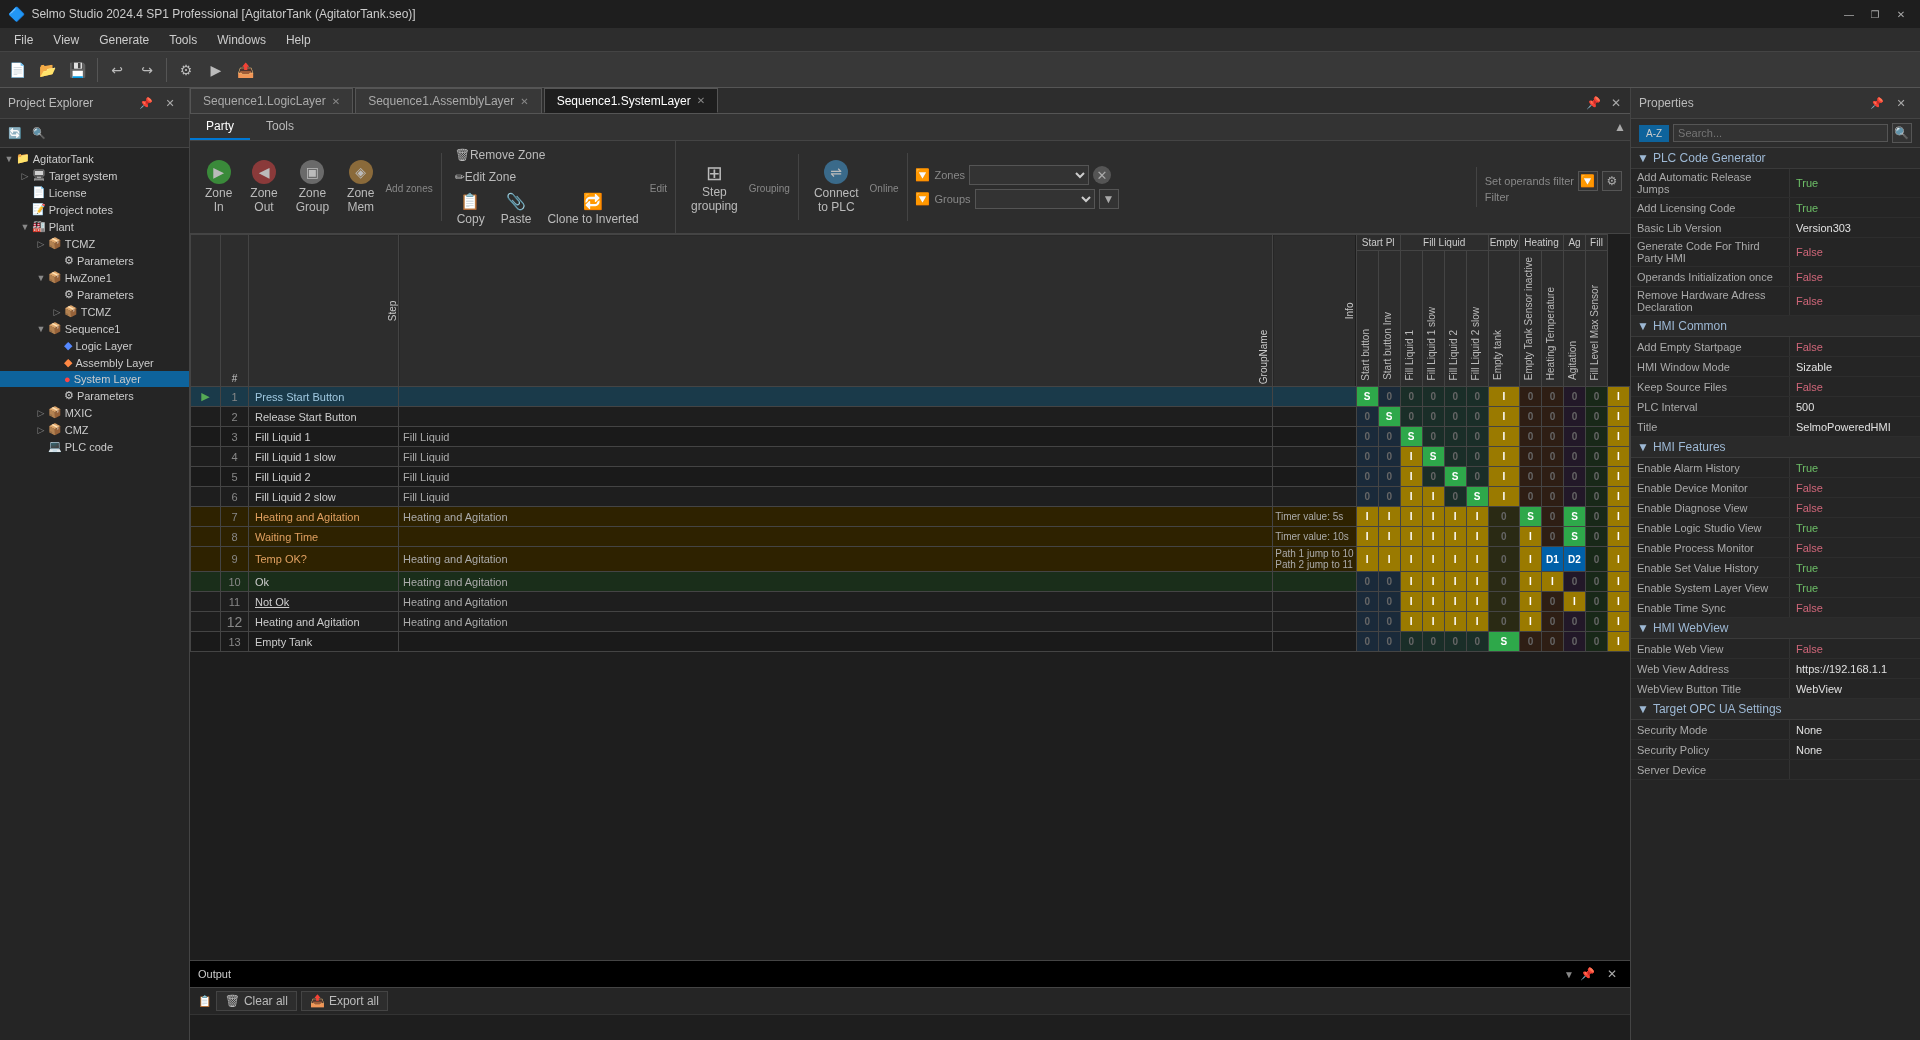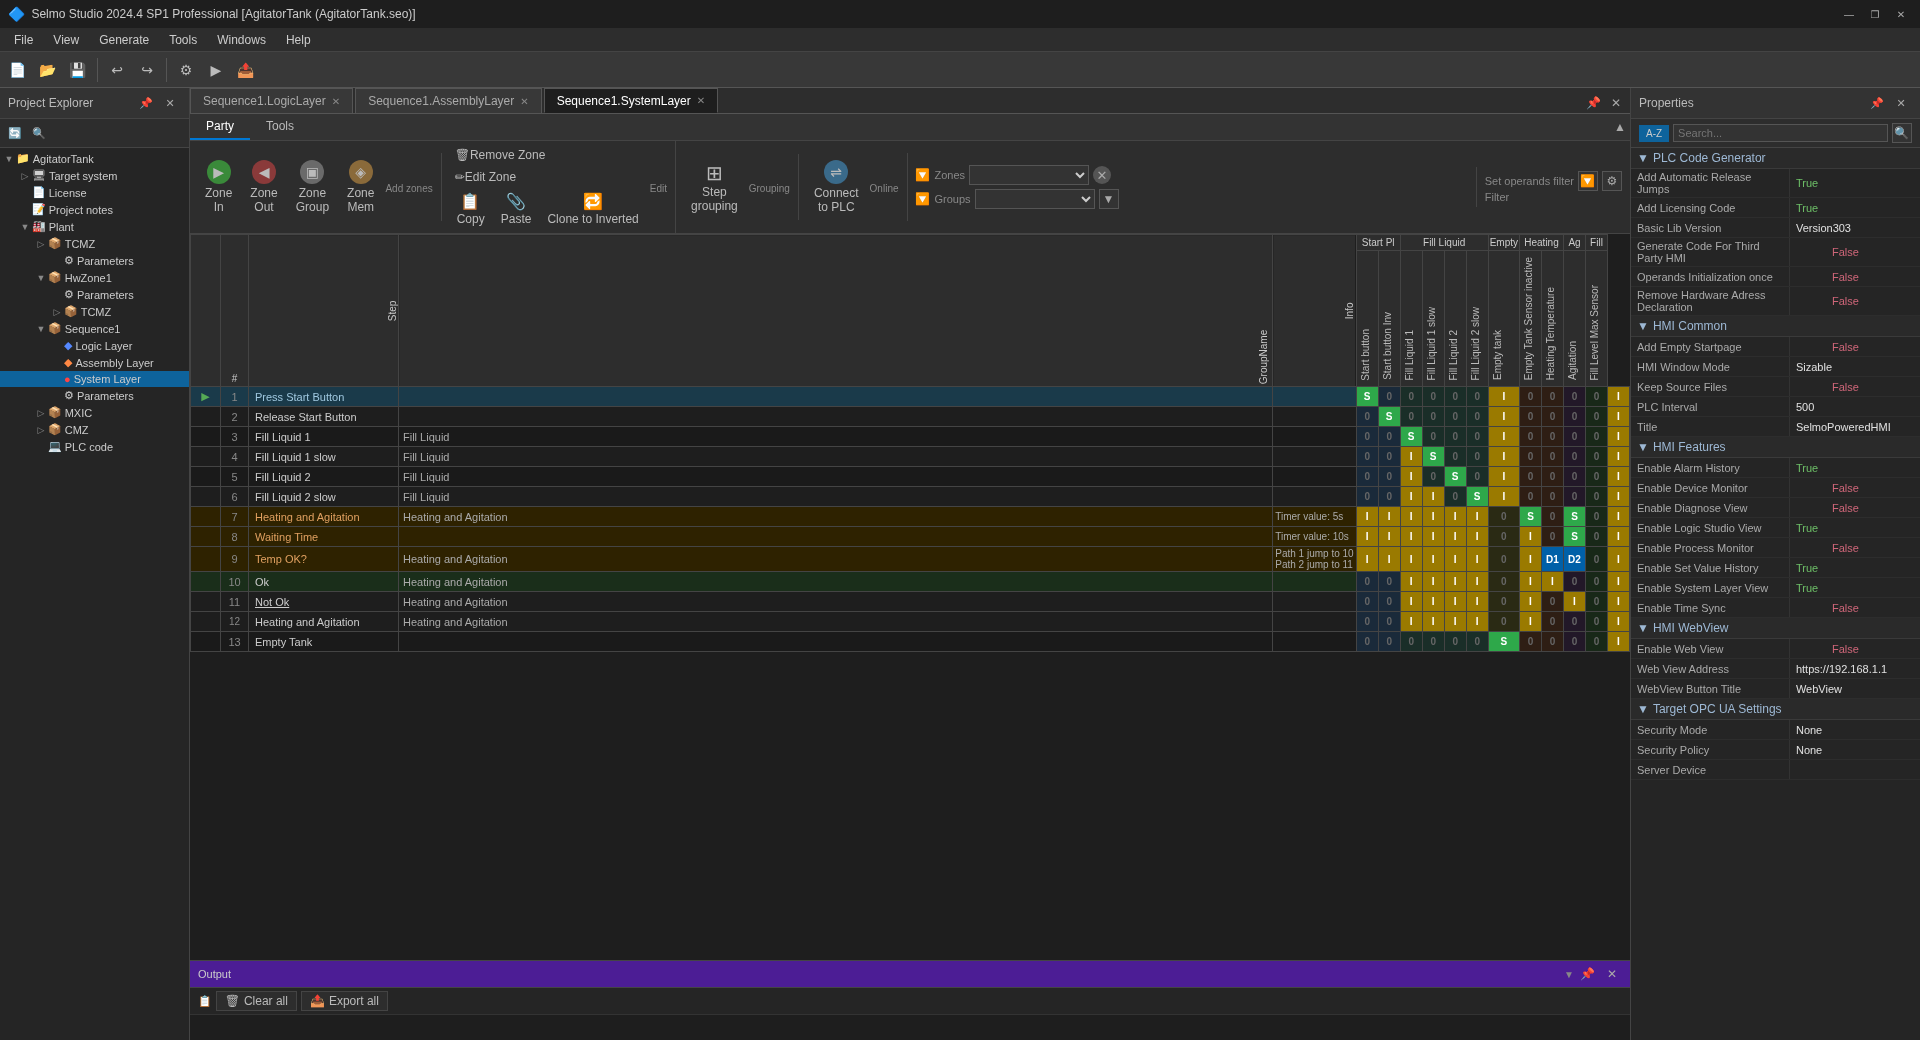--- a/index.html
+++ b/index.html
@@ -235,21 +235,21 @@
 
     
     #output-panel {
       height: 80px;
       background: #1e1e1e;
       border-top: 1px solid #444;
       display: flex;
       flex-direction: column;
     }
     #output-header {
-      background: #4c1d95;
+      background: #000000;
       display: flex;
       align-items: center;
       padding: 3px 8px;
       border-bottom: 1px solid #444;
       gap: 6px;
     }
     #output-header .output-title { color: #ccc; font-size: 11px; flex: 1; }
     .output-btn { width: 20px; height: 20px; display: flex; align-items: center; justify-content: center; cursor: pointer; color: #aaa; font-size: 12px; }
     #output-content { flex: 1; padding: 4px 8px; color: #888; font-size: 11px; overflow: auto; }
 
@@ -311,21 +311,21 @@
     }
     .prop-value {
       flex: 1;
       padding: 2px 6px;
       color: #e0e0e0;
       font-size: 11px;
       display: flex;
       align-items: center;
     }
     .prop-value.true-val { color: #6dbf67; }
-    .prop-value.false-val { color: #cf6679; margin-left: 36px; }
+    .prop-value.false-val { color: #cf6679; }
 
     
     ::-webkit-scrollbar { width: 8px; height: 8px; }
     ::-webkit-scrollbar-track { background: #2a2a2a; }
     ::-webkit-scrollbar-thumb { background: #555; border-radius: 4px; }
 
     .zone-icon-circle {
       width: 24px; height: 24px; border-radius: 50%;
       display: flex; align-items: center; justify-content: center;
       font-size: 14px; margin: 0 auto 2px;
@@ -885,21 +885,21 @@
                 <td style="width: 22px; min-width: 22px; text-align: center; font-size: 10px; font-weight: bold; cursor: pointer; background: rgb(154, 122, 0); color: white;">I</td>
                 <td style="width: 22px; min-width: 22px; text-align: center; font-size: 10px; font-weight: bold; cursor: pointer; background: rgb(42, 42, 20); color: rgb(102, 102, 102);">0</td>
                 <td style="width: 22px; min-width: 22px; text-align: center; font-size: 10px; font-weight: bold; cursor: pointer; background: rgb(154, 122, 0); color: white;">I</td>
                 <td style="width: 22px; min-width: 22px; text-align: center; font-size: 10px; font-weight: bold; cursor: pointer; background: rgb(46, 30, 20); color: rgb(102, 102, 102);">0</td>
                 <td style="width: 22px; min-width: 22px; text-align: center; font-size: 10px; font-weight: bold; cursor: pointer; background: rgb(154, 122, 0); color: white;">I</td>
                 <td style="width: 22px; min-width: 22px; text-align: center; font-size: 10px; font-weight: bold; cursor: pointer; background: rgb(24, 40, 24); color: rgb(102, 102, 102);">0</td>
                 <td style="width: 22px; min-width: 22px; text-align: center; font-size: 10px; font-weight: bold; cursor: pointer; background: rgb(154, 122, 0); color: white;">I</td>
               </tr>
               <tr style="background: rgb(30, 30, 30);">
                 <td style="width: 20px; text-align: center; color: rgb(85, 170, 85);"></td>
-                <td style="color: rgb(136, 136, 136); font-size: 10px; width: 24px;">12</td>
+                <td style="color: rgb(136, 136, 136); font-size: 14px; width: 24px;">12</td>
                 <td style="text-align: left; padding-left: 6px; min-width: 150px; font-size: 11px; color: rgb(204, 204, 204);">Heating and Agitation</td>
                 <td style="text-align: left; padding-left: 4px; min-width: 120px; font-size: 11px; color: rgb(170, 170, 170);">Heating and Agitation</td>
                 <td style="text-align: left; font-size: 10px; color: rgb(170, 170, 170); white-space: pre; min-width: 60px;"></td>
                 <td style="width: 22px; min-width: 22px; text-align: center; font-size: 10px; font-weight: bold; cursor: pointer; background: rgb(26, 42, 58); color: rgb(102, 102, 102);">0</td>
                 <td style="width: 22px; min-width: 22px; text-align: center; font-size: 10px; font-weight: bold; cursor: pointer; background: rgb(26, 42, 58); color: rgb(102, 102, 102);">0</td>
                 <td style="width: 22px; min-width: 22px; text-align: center; font-size: 10px; font-weight: bold; cursor: pointer; background: rgb(154, 122, 0); color: white;">I</td>
                 <td style="width: 22px; min-width: 22px; text-align: center; font-size: 10px; font-weight: bold; cursor: pointer; background: rgb(154, 122, 0); color: white;">I</td>
                 <td style="width: 22px; min-width: 22px; text-align: center; font-size: 10px; font-weight: bold; cursor: pointer; background: rgb(154, 122, 0); color: white;">I</td>
                 <td style="width: 22px; min-width: 22px; text-align: center; font-size: 10px; font-weight: bold; cursor: pointer; background: rgb(154, 122, 0); color: white;">I</td>
                 <td style="width: 22px; min-width: 22px; text-align: center; font-size: 10px; font-weight: bold; cursor: pointer; background: rgb(42, 42, 20); color: rgb(102, 102, 102);">0</td>

